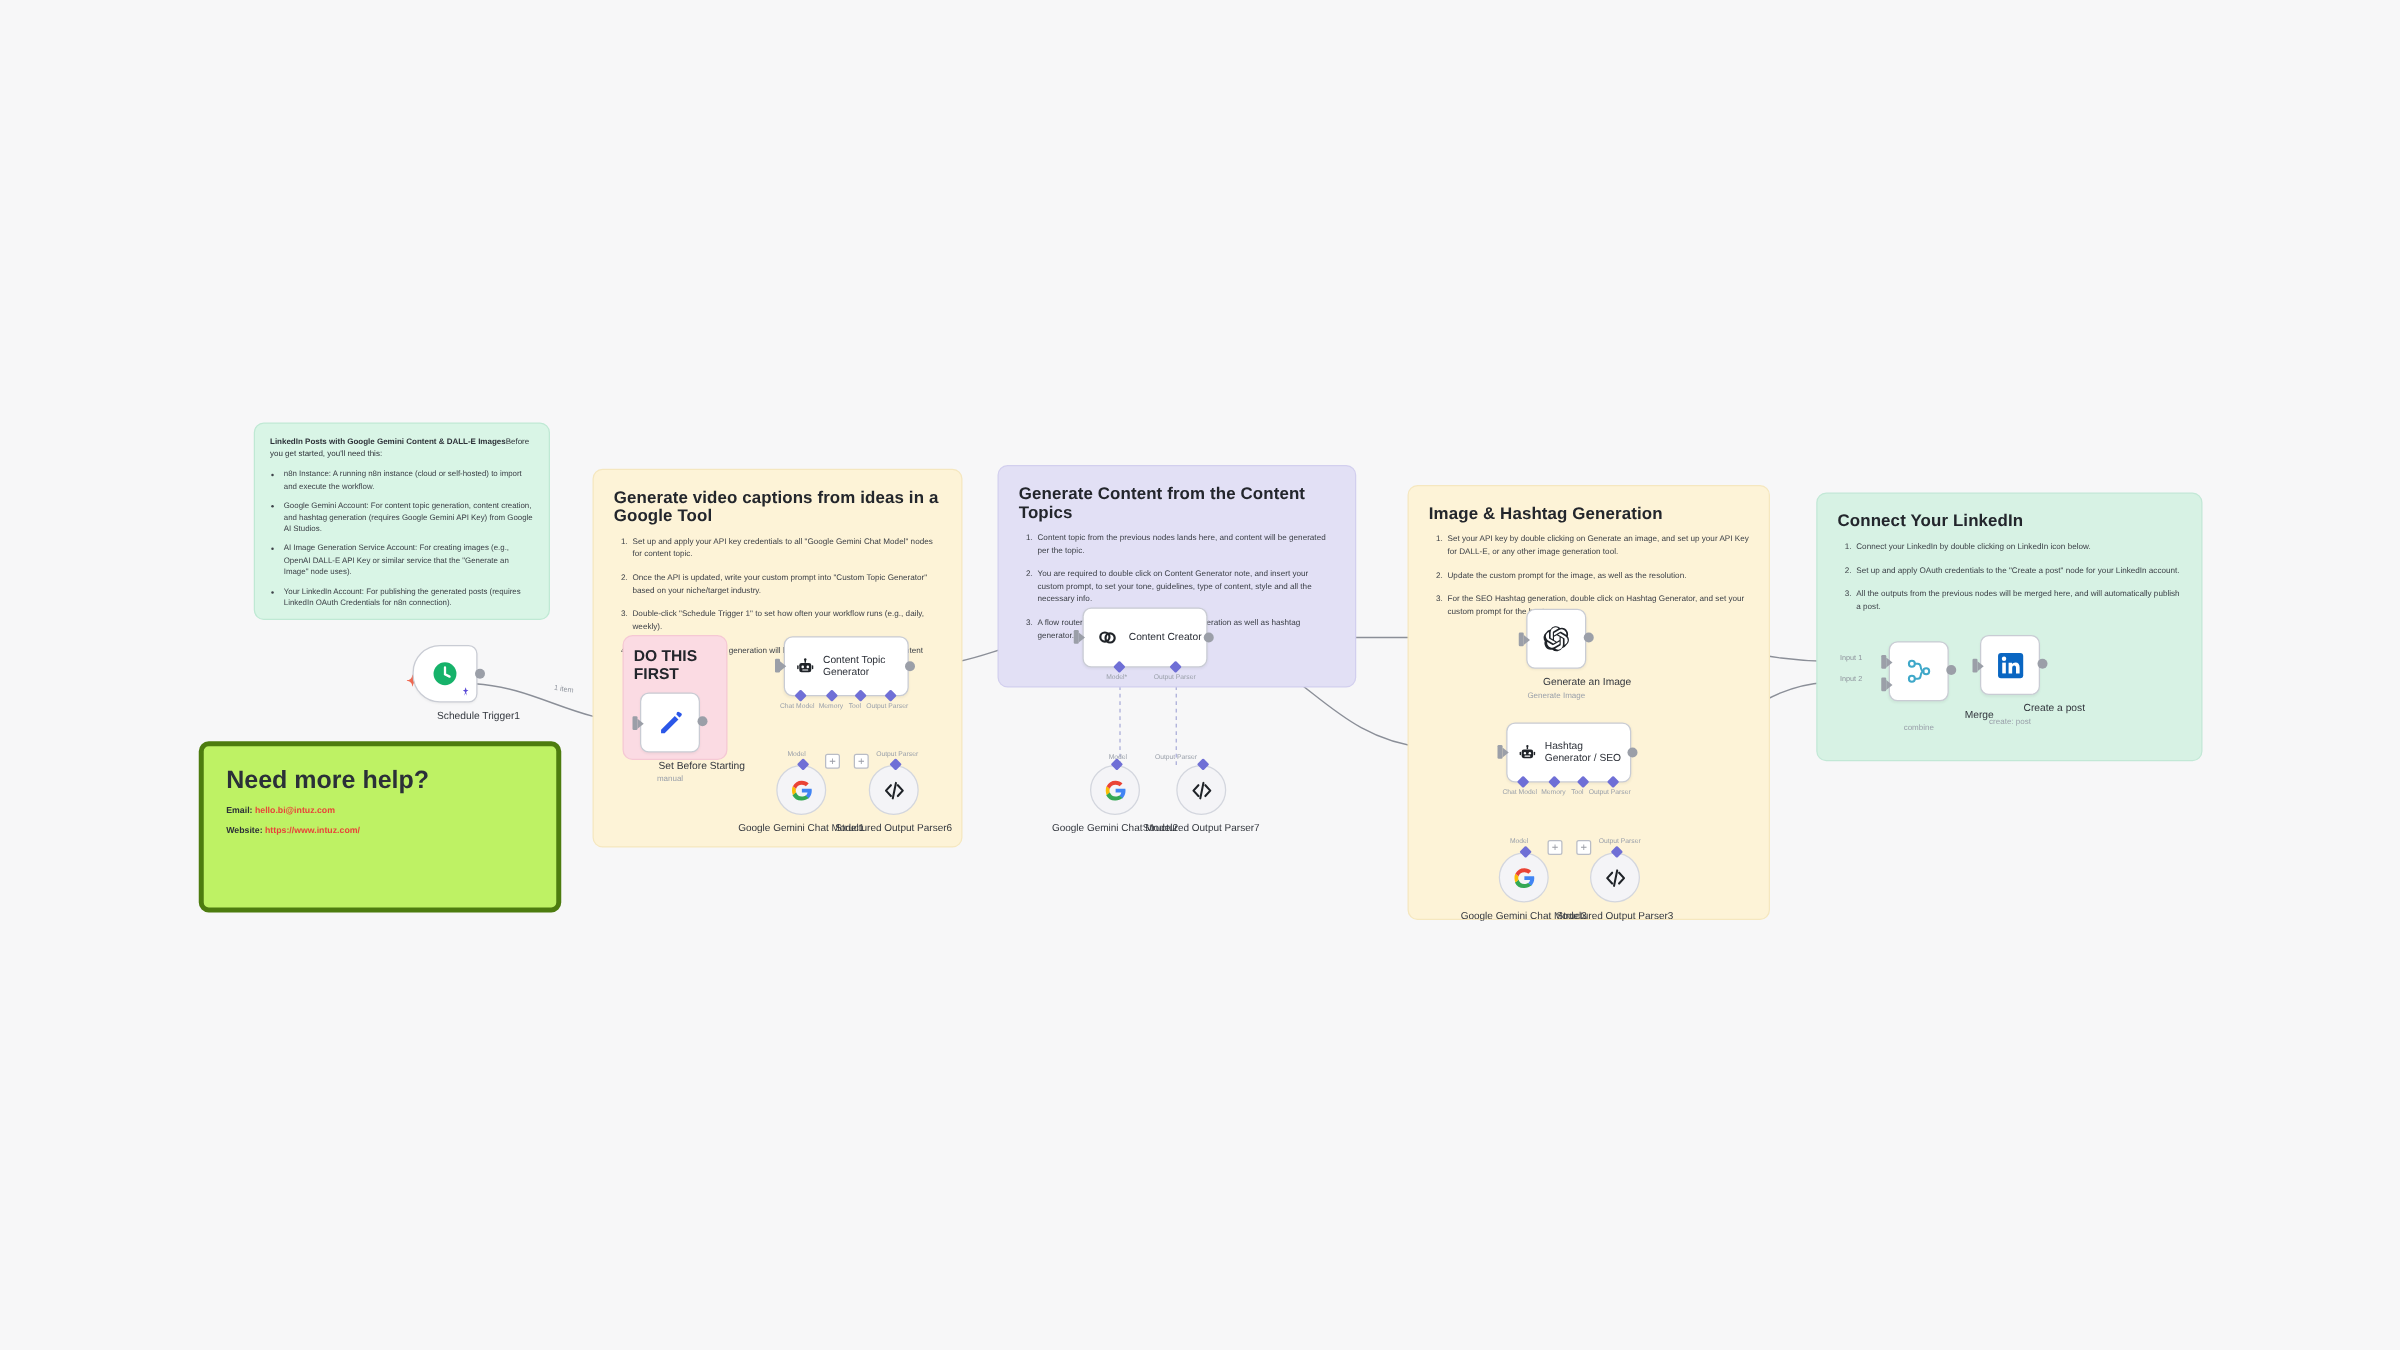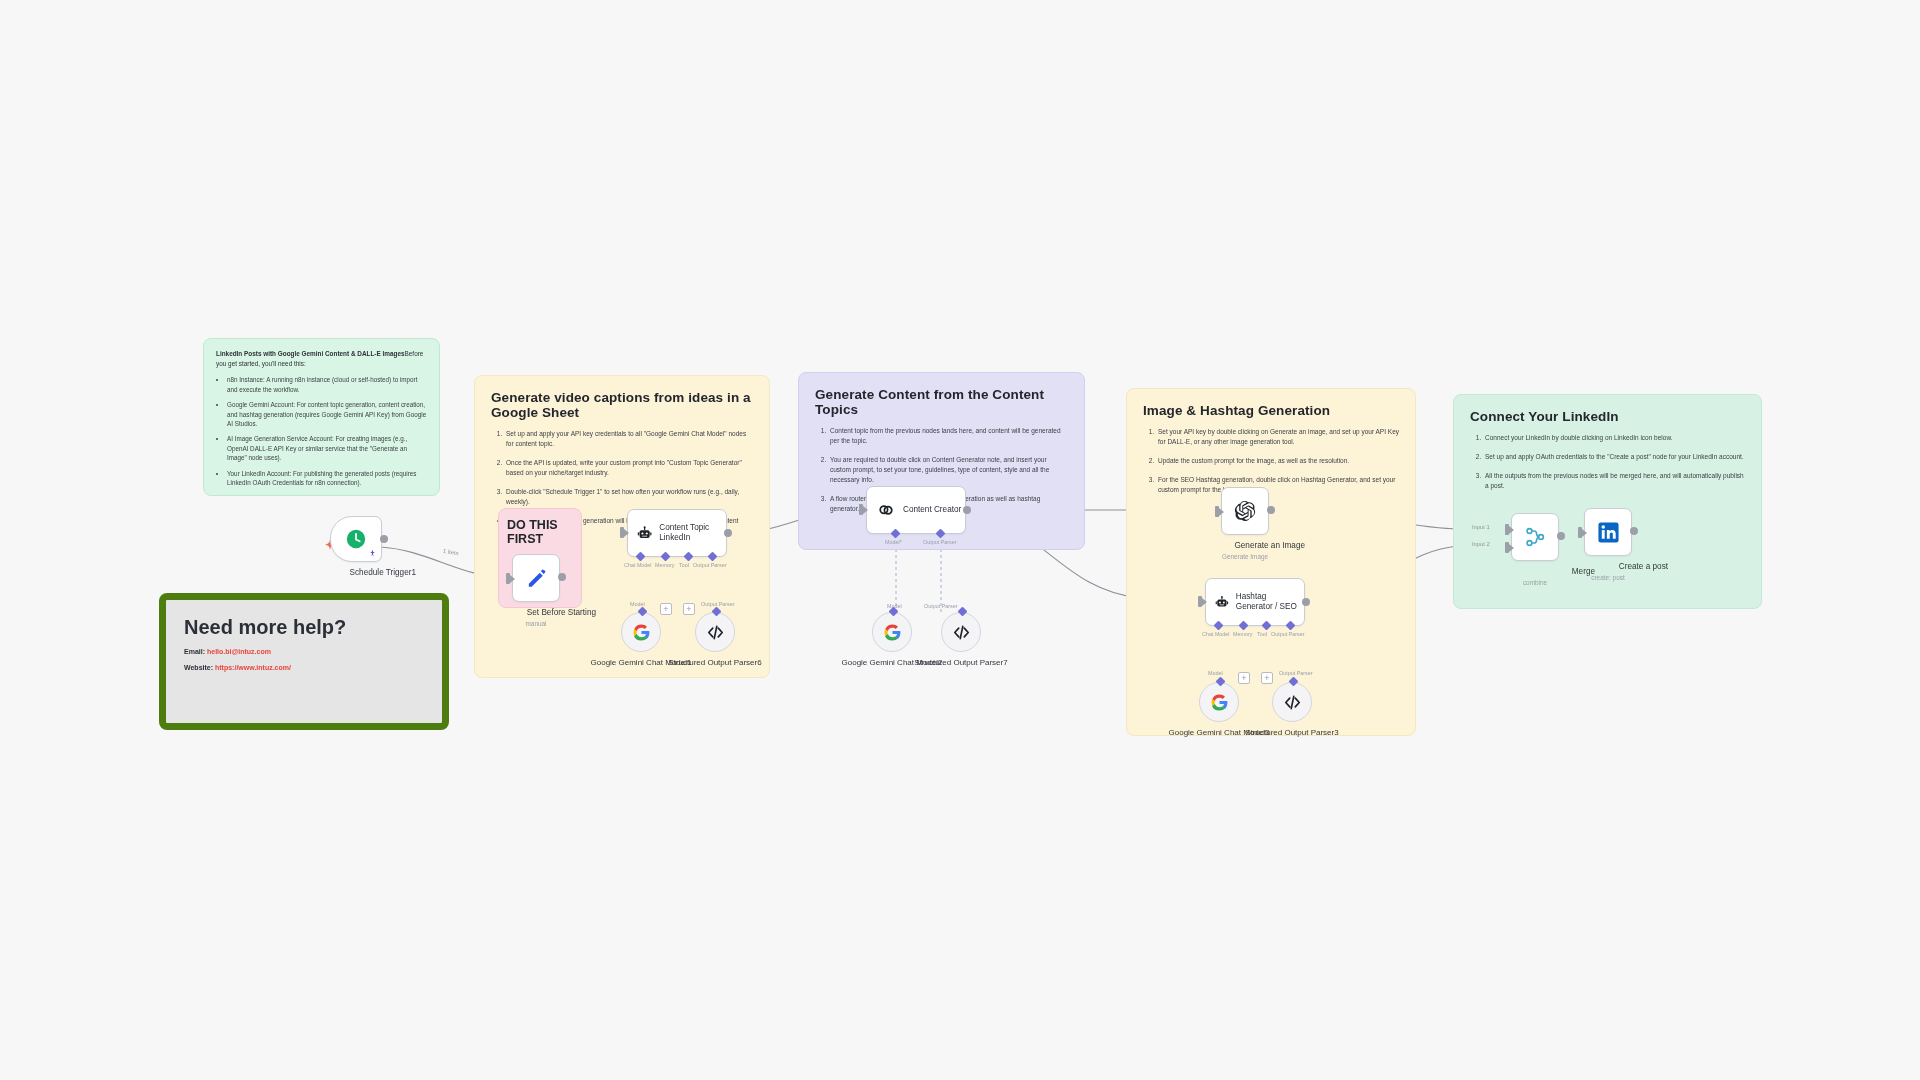--- a/index.html
+++ b/index.html
@@ -8,21 +8,21 @@
     background: #f7f7f8;
     font-family: "Liberation Sans", sans-serif;
     overflow: hidden;
   }
   #canvas { position: relative; width: 1920px; height: 1080px; }
 
   
   .note { position: absolute; border-radius: 8px; padding: 10px 12px; }
   .note-green  { background: #d9f5e6; border: 1px solid #bfe9d4; }
   .note-green2 { background: #d7f2e4; border: 1px solid #c2e8d6; }
-  .note-blue   { background: #e5e5e5; border: 7px solid #4d7c0f; }
+  .note-blue   { background: #bef264; border: 4px solid #4d7c0f; }
   .note-yellow { background: #fdf3d7; border: 1px solid #f5e7bf; }
   .note-purple { background: #e2e0f5; border: 1px solid #d2cfee; }
   .note-pink   { background: #fbdbe3; border: 1px solid #f5c8d4; }
 
   .note h2 { font-size: 13.5px; color: #23262c; font-weight: 700; letter-spacing:.1px; }
   .note h1 { font-size: 20px; color: #2b3038; font-weight: 700; }
   .note p  { font-size: 6.6px; color: #3d4148; line-height: 1.45; }
   .note .lead { font-size: 6.4px; color: #2d3138; line-height: 1.5; }
   .note .lead b { font-weight: 700; }
   .note ul { margin: 7px 0 0 11px; }
@@ -125,21 +125,21 @@
       <span>Email:</span>
       <a href="#">hello.bi@intuz.com</a>
     </div>
     <div class="help-line">
       <span>Website:</span>
       <a href="#">https://www.intuz.com/</a>
     </div>
   </div>
 
   <div class="note note-yellow" style="left:474px; top:375px; width:296px; height:303px; padding:14px 16px;">
-    <h2>Generate video captions from ideas in a Google Sheet</h2>
+    <h2>Generate video captions from ideas in a Google Tool</h2>
     <ol>
       <li>Set up and apply your API key credentials to all "Google Gemini Chat Model" nodes for content topic.</li>
       <li>Once the API is updated, write your custom prompt into "Custom Topic Generator" based on your niche/target industry.</li>
       <li>Double-click "Schedule Trigger 1" to set how often your workflow runs (e.g., daily, weekly).</li>
       <li>A unique topic for the post generation will be generated and connect with content generator node.</li>
     </ol>
   </div>
 
   <div class="note note-pink" style="left:498px; top:508px; width:84px; height:100px; padding:9px 8px;">
     <div class="pinktitle">DO THIS FIRST</div>
@@ -207,21 +207,21 @@
       <svg width="19" height="19" viewBox="0 0 24 24">
         <rect x="4" y="7" width="16" height="12" rx="3" fill="#1f2328"></rect>
         <rect x="11" y="2.5" width="2" height="4" fill="#1f2328"></rect>
         <circle cx="12" cy="2.2" r="1.6" fill="#1f2328"></circle>
         <circle cx="8.6" cy="12" r="1.7" fill="#fff"></circle>
         <circle cx="15.4" cy="12" r="1.7" fill="#fff"></circle>
         <rect x="8" y="15.4" width="8" height="1.5" rx=".7" fill="#fff"></rect>
         <rect x="1.2" y="10" width="2" height="5" rx="1" fill="#1f2328"></rect>
         <rect x="20.8" y="10" width="2" height="5" rx="1" fill="#1f2328"></rect>
       </svg>
-      <div class="node-title">Content Topic LinkedIn</div>
+      <div class="node-title">Content Topic Generator</div>
       <div class="port-out" style="left:97px; top:20px;"></div>
     </div>
     <div class="port-d" style="left:10px; top:44px;"></div>
     <div class="port-d" style="left:35px; top:44px;"></div>
     <div class="port-d" style="left:58px; top:44px;"></div>
     <div class="port-d" style="left:82px; top:44px;"></div>
     <div class="sub-lbl" style="left:-3px; top:53px;">Chat Model</div>
     <div class="sub-lbl" style="left:28px; top:53px;">Memory</div>
     <div class="sub-lbl" style="left:52px; top:53px;">Tool</div>
     <div class="sub-lbl" style="left:66px; top:53px;">Output Parser</div>

